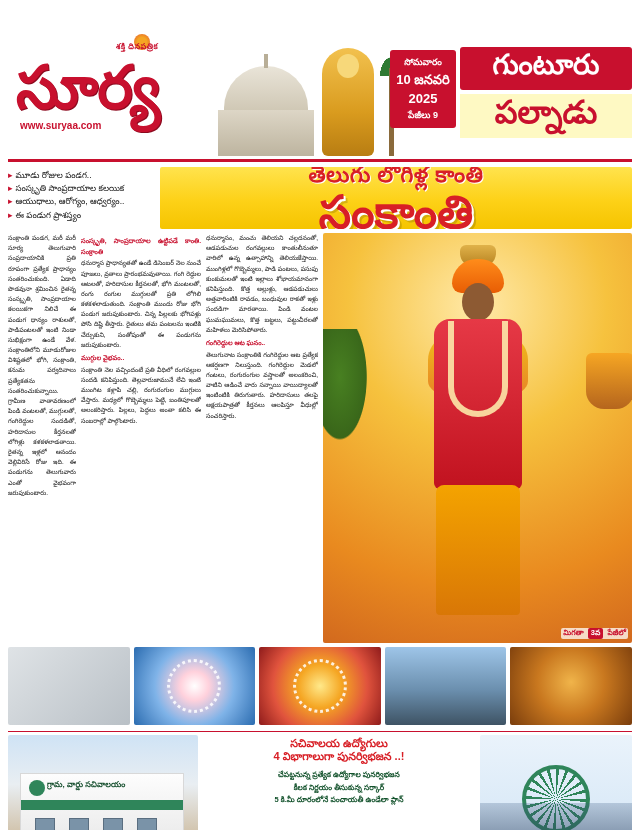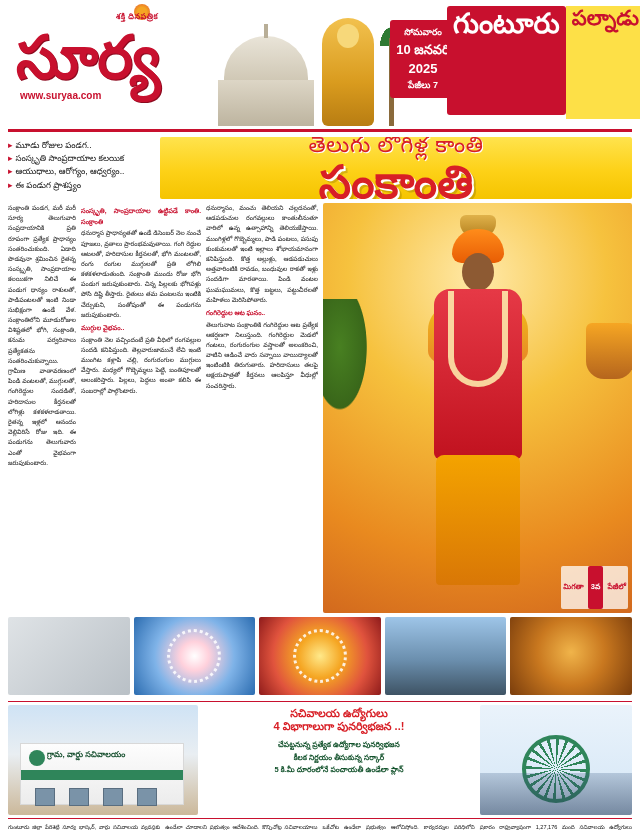--- a/index.html
+++ b/index.html
@@ -18,20 +18,21 @@
   }
 
   
   .masthead {
     display: flex;
     align-items: stretch;
     border-bottom: 3px solid #c8102e;
     padding-bottom: 10px;
     height: 126px;
     position: relative;
+    margin-top: 30px;
   }
   .logo-block {
     flex: 0 0 300px;
     position: relative;
     padding-top: 10px;
   }
   .logo-tagline {
     position: absolute;
     top: 6px; left: 108px;
     font-size: 8px;
@@ -142,40 +143,40 @@
     text-align: center;
     font-size: 9px;
     line-height: 1.5;
     font-weight: bold;
     align-self: flex-start;
   }
   .date-box .d-big { font-size: 13px; }
   .city-block {
     width: 172px;
     display: flex;
-    flex-direction: row;
+    flex-direction: column;
     justify-content: center;
   }
   .city-red {
     background: #c8102e;
     color: #fff;
     font-size: 28px;
     font-weight: bold;
     text-align: center;
     padding: 2px 6px;
     border-radius: 3px;
     margin-bottom: 4px;
     font-family: "Liberation Sans", sans-serif;
   }
   .city-white {
-    background: #fde047;
+    background: #fef9c3;
     color: #c8102e;
-    font-size: 21px;
-    font-weight: bold;
-    text-align: right;
+    font-size: 32px;
+    font-weight: bold;
+    text-align: center;
     padding: 0 6px;
   }
 
   
   .hero {
     margin-top: 5px;
     display: flex;
     gap: 4px;
     height: 62px;
   }
@@ -199,21 +200,21 @@
     position: relative;
     border-radius: 2px;
     overflow: hidden;
     display: flex;
     flex-direction: column;
     align-items: center;
     justify-content: center;
   }
   .banner-top {
     font-size: 22px;
-    font-weight: normal;
+    font-weight: bold;
     color: #d81f26;
     text-shadow: 1px 1px 0 #fff;
     letter-spacing: .5px;
   }
   .banner-main {
     font-size: 46px;
     font-weight: bold;
     color: #d81f26;
     line-height: .95;
     margin-top: -2px;
@@ -426,21 +427,21 @@
     font-size: 5.6px;
     line-height: 1.55;
     text-align: justify;
     color: #111;
   }
   .more-badge {
     display: inline-block;
     background: #c8102e;
     color: #fff;
     border-radius: 2px;
-    padding: 16px 3px;
+    padding: 0 3px;
     margin: 0 2px;
   }
   .inline-more {
     position: absolute;
     right: 4px; bottom: 4px;
     font-size: 7.5px;
     color: #c8102e;
     font-weight: bold;
     background: rgba(255,255,255,.75);
     padding: 0 2px;
@@ -469,21 +470,21 @@
         <div class="frond"></div>
         <div class="trunk"></div>
       </div>
     </div>
 
     <div class="right-head">
       <div class="date-box">
         <div>సోమవారం</div>
         <div class="d-big">10 జనవరి</div>
         <div class="d-big">2025</div>
-        <div>పేజీలు 7</div>
+        <div>పేజీలు 9</div>
       </div>
       <div class="city-block">
         <div class="city-red">గుంటూరు</div>
         <div class="city-white">పల్నాడు</div>
       </div>
     </div>
   </div>
 
   <div class="hero">
     <div class="bullets">

